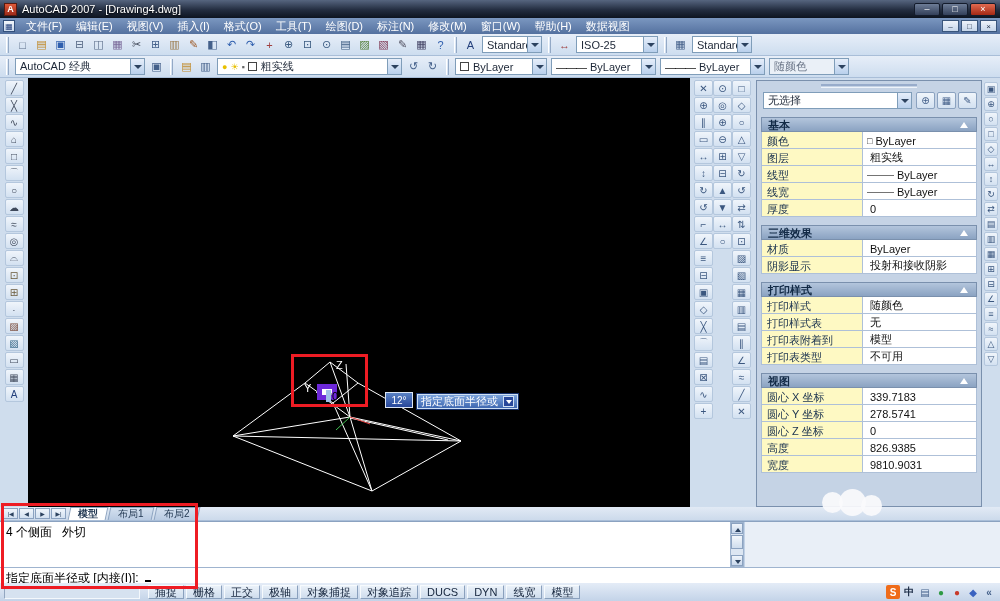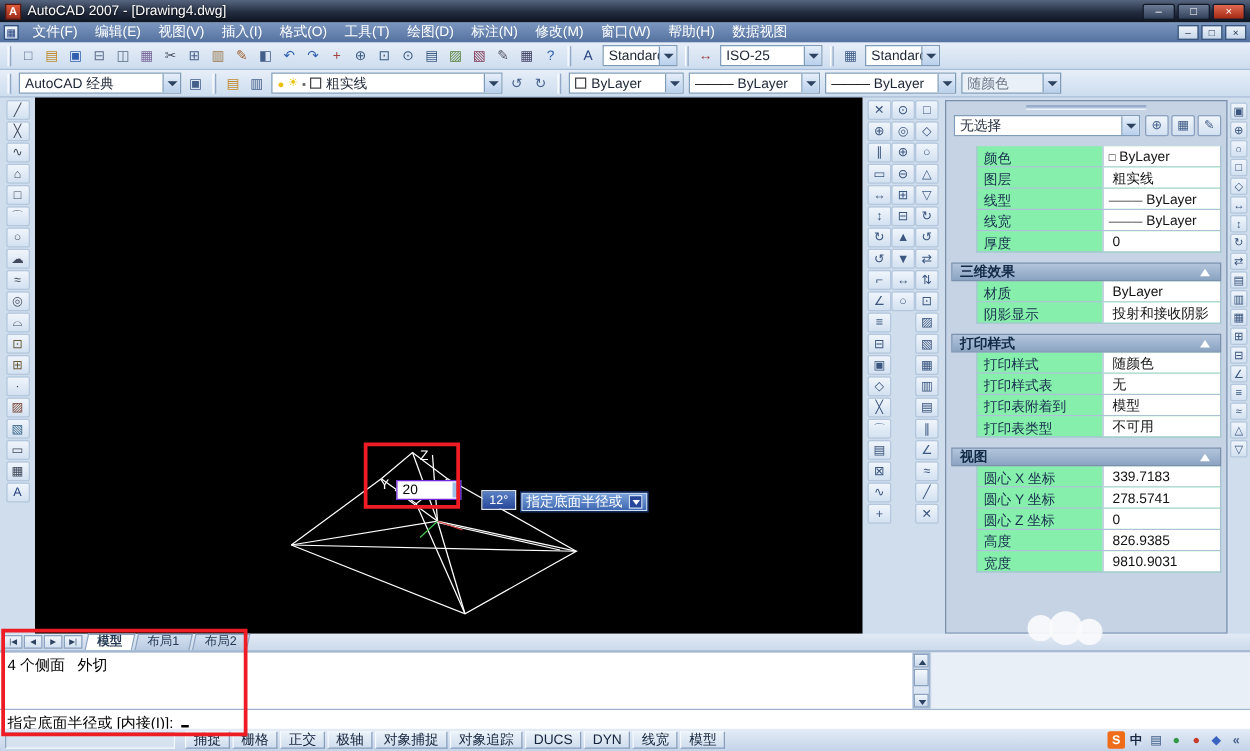--- a/index.html
+++ b/index.html
@@ -66,22 +66,22 @@
   #wire { position:absolute; left:0; top:0; }
   .axis-label { position:absolute; color:#fff; font-size:11px; }
   .vcol { position:absolute; display:flex; flex-direction:column; gap:1px; }
   .rt-a { left:694px; top:80px; } .rt-b { left:713px; top:80px; } .rt-c { left:732px; top:80px; }
   .rt-d { left:984px; top:82px; }
   .rt-d .vbtn { width:14px; height:14px; font-size:9px; }
 
   
   .red-box1 { position:absolute; left:263px; top:276px; width:77px; height:53px;
     border:3px solid #ee1c24; z-index:40; }
-  .dyn-input { position:absolute; left:289px; top:306px; width:52px; height:16px; background:#fff;
-    border:1px solid #6d28d9; color:#000; font-size:11px; padding:1px 0 0 4px; z-index:30; }
+  .dyn-input { position:absolute; left:289px; top:306px; width:20px; height:16px; background:#fff;
+    border:5px solid #6d28d9; color:#000; font-size:11px; padding:1px 0 0 4px; z-index:30; }
   .dyn-input::after { content:""; position:absolute; right:1px; top:1px; width:5px; height:12px; background:#9fc0e8; }
   .angle-chip { position:absolute; left:357px; top:314px; width:28px; height:16px;
     background:linear-gradient(#5a82c4,#27479a); border:1px solid #dce6f4; color:#fff; font-size:10px;
     display:flex; align-items:center; justify-content:center; z-index:30; }
   .dyn-tooltip { position:absolute; left:388px; top:315px; height:17px;
     background:linear-gradient(#7fa7de,#3a63ae); border:1px solid #16316c; box-shadow:inset 0 0 0 1px #cfe0f4;
     color:#fff; font-size:11px; display:flex; align-items:center; padding:0 4px; z-index:30; white-space:nowrap; }
   .tt-icon { width:11px; height:11px; background:#27479a; border:1px solid #cfe0f4; margin-left:5px; position:relative; }
   .tt-icon::after { content:""; position:absolute; left:2px; top:3px;
     border-left:3px solid transparent; border-right:3px solid transparent; border-top:4px solid #fff; }
@@ -92,21 +92,21 @@
   .pal-grab { height:4px; margin:0 60px 4px 60px; border-top:2px solid #98accb; border-bottom:1px solid #eef3fa; }
   .pal-head { display:flex; align-items:center; gap:2px; margin-bottom:8px; }
   .pal-combo { flex:1; }
   .pal-btn { width:19px; height:17px; display:flex; align-items:center; justify-content:center;
     background:linear-gradient(#f0f5fb,#d3e1f1); border:1px solid #8ba2c0; font-size:10px; border-radius:2px; }
   .section { margin-bottom:8px; }
   .sec-h { position:relative; height:15px; line-height:15px; padding-left:6px; font-weight:bold; color:#122a46;
     background:linear-gradient(#b3c5dc,#8ba3c2); border:1px solid #7a90ad; font-size:11px; }
   .sec-h::after { content:""; position:absolute; right:8px; top:4px;
     border-left:4px solid transparent; border-right:4px solid transparent; border-bottom:6px solid #ffffff; }
-  .prow { display:flex; height:17px; border:1px solid #aec0d8; border-top:none; background:#86efac; font-size:11px;margin-left:20px; }
+  .prow { display:flex; height:17px; border:1px solid #aec0d8; border-top:none; background:#fef9c3; font-size:11px; }
   .prow-label { flex:0 0 100px; padding:2px 0 0 5px; color:#18304e; white-space:nowrap; overflow:hidden; }
   .prow-value { flex:1; background:#fff; border-left:1px solid #aec0d8; padding:1px 0 0 4px;
     color:#111; display:flex; align-items:center; white-space:nowrap; overflow:hidden; }
   .cell-icon { font-size:9px; margin-right:3px; color:#222; }
 
   
   .tabsrow { position:absolute; left:0; top:507px; width:1000px; height:14px;
     background:linear-gradient(#e2eaf5,#ccdaeb); display:flex; align-items:center; padding-left:3px;
     border-bottom:1px solid #a9bed8; }
   .nav-btn { width:15px; height:11px; background:linear-gradient(#f0f5fb,#d3e1f1); border:1px solid #8ba2c0;
@@ -419,20 +419,21 @@
       <div class="combo pal-combo">
         <span>无选择</span>
         <span class="arrow"></span>
       </div>
       <span class="pal-btn" style="color:#44608a">⊕</span>
       <span class="pal-btn" style="color:#44608a">▦</span>
       <span class="pal-btn" style="color:#44608a">✎</span>
     </div>
 
     <div class="section">
+      <div class="sec-h">基本</div>
       <div>
 
           <div class="prow">
             <span class="prow-label">颜色</span>
             <span class="prow-value">
               <span class="cell-icon">□</span>
               <span>ByLayer</span>
             </span>
           </div>
 

